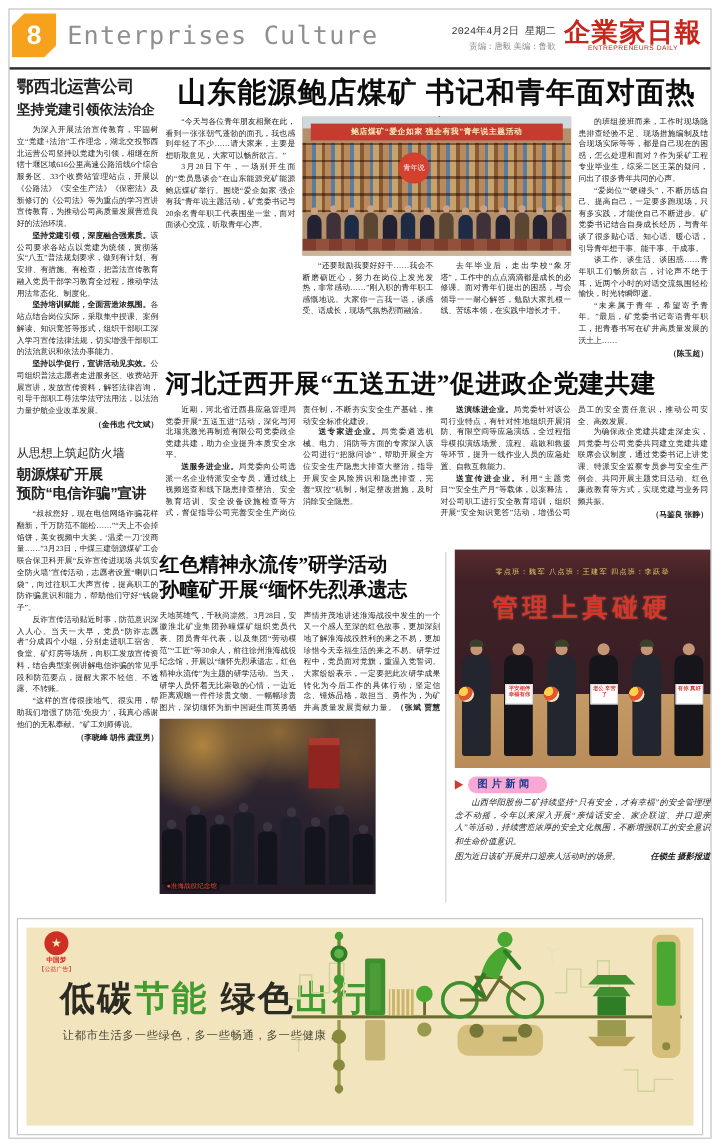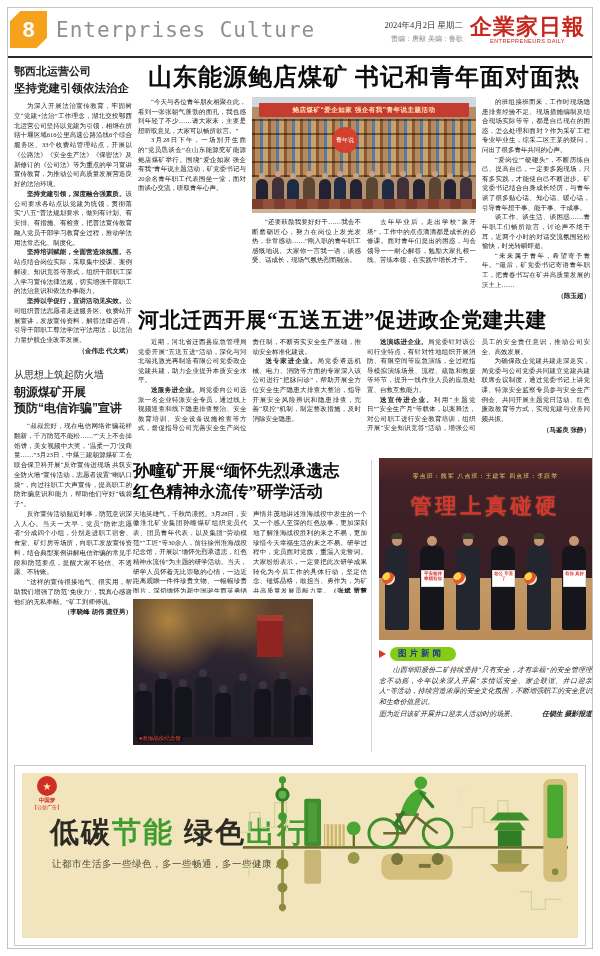--- a/index.html
+++ b/index.html
@@ -9,30 +9,30 @@
 
   
   .hdr-left{position:absolute;left:10px;top:11px;display:flex;align-items:center;gap:9px;}
   .hexbadge{width:37px;height:37px;background:#f6a21d;display:flex;align-items:center;justify-content:center;
             clip-path:polygon(28% 0,100% 0,100% 72%,72% 100%,0 100%,0 28%);}
   .hexbadge span{color:#fff;font-family:"Liberation Sans",sans-serif;font-weight:bold;font-size:22px;}
   .section-cn{font-family:"Liberation Sans",sans-serif;font-weight:bold;font-size:27px;letter-spacing:4px;color:#111;}
   .section-en{font-family:"DejaVu Sans Mono",monospace;font-size:21px;color:#8f8f8f;letter-spacing:1px;}
   .hdr-right{position:absolute;right:15px;top:15px;display:flex;gap:7px;align-items:flex-start;}
   .date-box{text-align:right;padding-top:5px;}
-  .date-line{font-size:8.5px;color:#333;font-family:Liberation Serif, serif;margin-left:45px;}
+  .date-line{font-size:8.5px;color:#333;font-family:Liberation Mono, monospace;margin-left:45px;}
   .ed-line{font-size:7px;color:#888;font-family:"Liberation Sans",sans-serif;margin-top:2px;}
   .masthead{text-align:center;}
   .masthead-cn{color:#c8251d;font-weight:bold;font-size:22px;letter-spacing:1px;line-height:1.05;}
   .masthead-en{color:#c8251d;font-size:5.6px;letter-spacing:.4px;font-family:"Liberation Sans",sans-serif;}
   .hdr-rule{position:absolute;left:8px;right:8px;top:56px;height:2px;background:#2a2a2a;}
 
   
   .leftcol{position:absolute;left:14px;top:64px;width:118px;}
-  .kicker1{font-family:Liberation Mono, monospace;font-weight:bold;font-size:11px;}
+  .kicker1{font-family:Liberation Mono, monospace;font-weight:bold;font-size:14px;}
   .ltitle{font-family:"Liberation Sans",sans-serif;font-weight:bold;font-size:11.5px;margin:2px 0 5px;}
   .body-sm{font-size:6.5px;line-height:1.5;text-align:justify;}
   .body-sm p{margin:0;text-indent:2em;}
   .body-sm .lead{font-weight:bold;font-family:"Liberation Sans",sans-serif;}
   .byline{font-size:6.5px;font-weight:bold;text-align:right;margin-top:2px;}
   .kicker2{font-family:"Liberation Sans",sans-serif;font-size:10px;margin-top:12px;}
   .ltitle2{font-family:"Liberation Sans",sans-serif;font-weight:bold;font-size:12px;line-height:1.35;margin:2px 0 5px;}
 
   
   .h1{position:absolute;left:138px;top:61px;width:452px;text-align:center;
@@ -116,21 +116,21 @@
   .fig{width:24px;height:84px;position:relative;border-radius:7px 7px 2px 2px;background:#15151b;}
   .fig::before{content:"";position:absolute;left:50%;margin-left:-5px;top:-10px;width:10px;height:10px;border-radius:50%;background:#c49676;}
   .fig.miner{background:#23262e;}
   .fig.miner::after{content:"";position:absolute;left:50%;margin-left:-6px;top:-13px;width:12px;height:6px;border-radius:5px 5px 0 0;background:#3b3f2c;}
   .fig .bouquet{position:absolute;left:-3px;top:26px;width:13px;height:13px;border-radius:50%;
         background:radial-gradient(circle at 30% 30%,#ffd24a 0 30%,#e2562e 34% 60%,#f2e6c8 64% 100%);}
   .fig .sign{position:absolute;left:1px;top:24px;width:21px;height:15px;background:#fff;border:1px solid #ddd;
         color:#d8352b;font-size:4.5px;line-height:1.2;text-align:center;font-weight:bold;overflow:hidden;}
   .badge-row{display:flex;align-items:center;gap:4px;margin-top:7px;}
   .badge-tri{width:0;height:0;border-top:4px solid transparent;border-bottom:4px solid transparent;border-left:7px solid #d03a28;}
-  .badge-pill{background:#84cc16;border-radius:8px;padding:1px 12px 1px 8px;
+  .badge-pill{background:#f9a8d4;border-radius:8px;padding:1px 12px 1px 8px;
               color:#1b3a8c;font-weight:bold;font-size:8.5px;letter-spacing:3px;font-family:"Liberation Sans",sans-serif;}
   .h4{font-weight:bold;font-size:13.5px;margin-top:5px;color:#0d0d0d;letter-spacing:.5px;}
   .pn-body{margin-top:4px;font-size:6.9px;line-height:1.55;text-align:justify;font-style:italic;color:#222;}
   .pn-body p{margin:0;text-indent:2em;}
   .pn-cap{display:flex;justify-content:space-between;font-size:6.9px;font-style:italic;margin-top:1px;}
   .pn-credit{font-weight:bold;white-space:nowrap;}
 
   
   .ad{position:absolute;left:14px;top:765px;width:572px;height:181px;border:1px solid #c9c9c9;background:#fff;padding:7px;box-sizing:border-box;}
   .ad-panel{position:relative;width:100%;height:100%;background:#f2e5bd;overflow:hidden;}
@@ -253,22 +253,22 @@
     <p><span class="lead">送宣传进企业。</span><span>利用“主题党日”“安全生产月”等载体，以案释法，对公司职工进行安全教育培训，组织开展“安全知识竞答”活动，增强公司员工的安全责任意识，推动公司安全、高效发展。</span></p>
     <p><span>为确保政企党建共建走深走实，局党委与公司党委共同建立党建共建联席会议制度，通过党委书记上讲党课、特派安全监察专员参与安全生产例会、共同开展主题党日活动、红色廉政教育等方式，实现党建与业务同频共振。</span></p>
     <div class="byline">（马鉴良 张静）</div>
   </div>
 
   <div class="bottomrow">
     <div class="vrule"></div>
 
     <div class="art3">
       <div class="h3">
+        <div>红色精神永流传”研学活动</div>
         <div>孙疃矿开展“缅怀先烈承遗志</div>
-        <div>红色精神永流传”研学活动</div>
       </div>
       <div class="art3-cols">
         <div class="col">天地英雄气，千秋尚凛然。3月28日，安徽淮北矿业集团孙疃煤矿组织党员代表、团员青年代表，以及集团“劳动模范”“工匠”等30余人，前往徐州淮海战役纪念馆，开展以“缅怀先烈承遗志，红色精神永流传”为主题的研学活动。当天，研学人员怀着无比崇敬的心情，一边近距离观瞻一件件珍贵文物、一幅幅珍贵图片，深切缅怀为新中国诞生而英勇牺牲的革命先烈；一边认真聆听“红领巾讲解员”</div>
         <div class="col"><span>声情并茂地讲述淮海战役中发生的一个又一个感人至深的红色故事，更加深刻地了解淮海战役胜利的来之不易，更加珍惜今天幸福生活的来之不易。研学过程中，党员面对党旗，重温入党誓词。大家纷纷表示，一定要把此次研学成果转化为今后工作的具体行动，坚定信念、锤炼品格，敢担当、勇作为，为矿井高质量发展贡献力量。</span><span class="byline">（张斌 贾慧琴）</span></div>
       </div>
       <div class="photo2">
         <div class="p2-glow"></div>
         <div class="p2-poster"></div>
         <div class="p2-people">
           <div class="p2p"></div>

